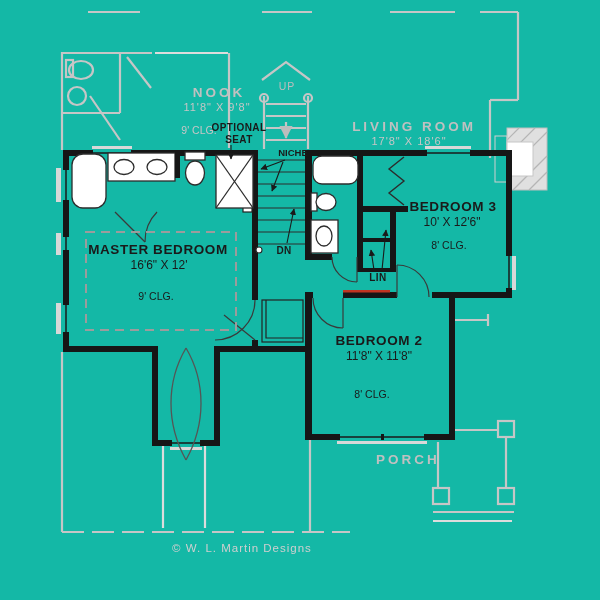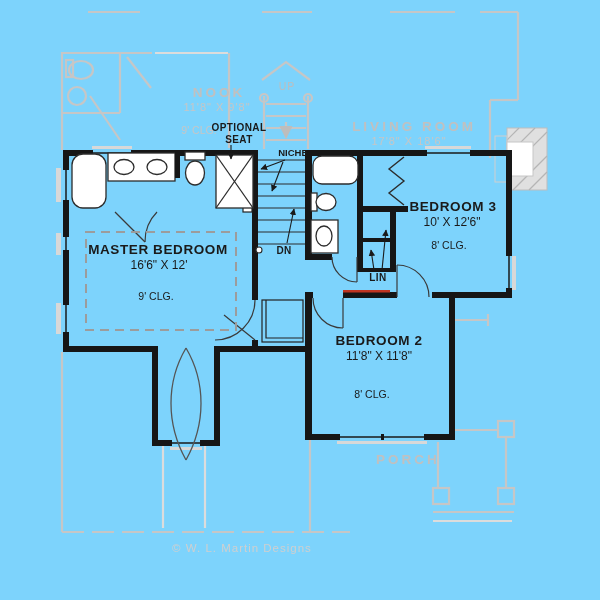--- a/index.html
+++ b/index.html
@@ -1,16 +1,16 @@
 <!DOCTYPE html>
 <html><head>
 <meta charset="utf-8">
 <style>
   html,body{margin:0;padding:0;background:#fff;}
-  .canvas{position:relative;width:600px;height:600px;background:#7dd3fc;overflow:hidden;
+  .canvas{position:relative;width:600px;height:600px;background:#14b8a6;overflow:hidden;
           font-family:"Liberation Sans",sans-serif;}
   svg{position:absolute;left:0;top:0;}
   .tx{text-anchor:middle;font-family:"Liberation Sans",sans-serif;}
   .t-room{font-size:13.5px;font-weight:bold;fill:#1a1a1a;letter-spacing:.6px;}
   .t-dim{font-size:12px;fill:#1a1a1a;}
   .t-clg{font-size:10.5px;fill:#1a1a1a;}
   .t-small{font-size:9.5px;font-weight:bold;fill:#1a1a1a;}
   .t-ann{font-size:10px;font-weight:bold;fill:#1a1a1a;letter-spacing:.4px;}
   .t-gray-room{font-size:13.5px;font-weight:bold;fill:#c0c0c0;letter-spacing:3px;}
   .t-gray-dim{font-size:11px;fill:#c6c6c6;letter-spacing:1px;}

